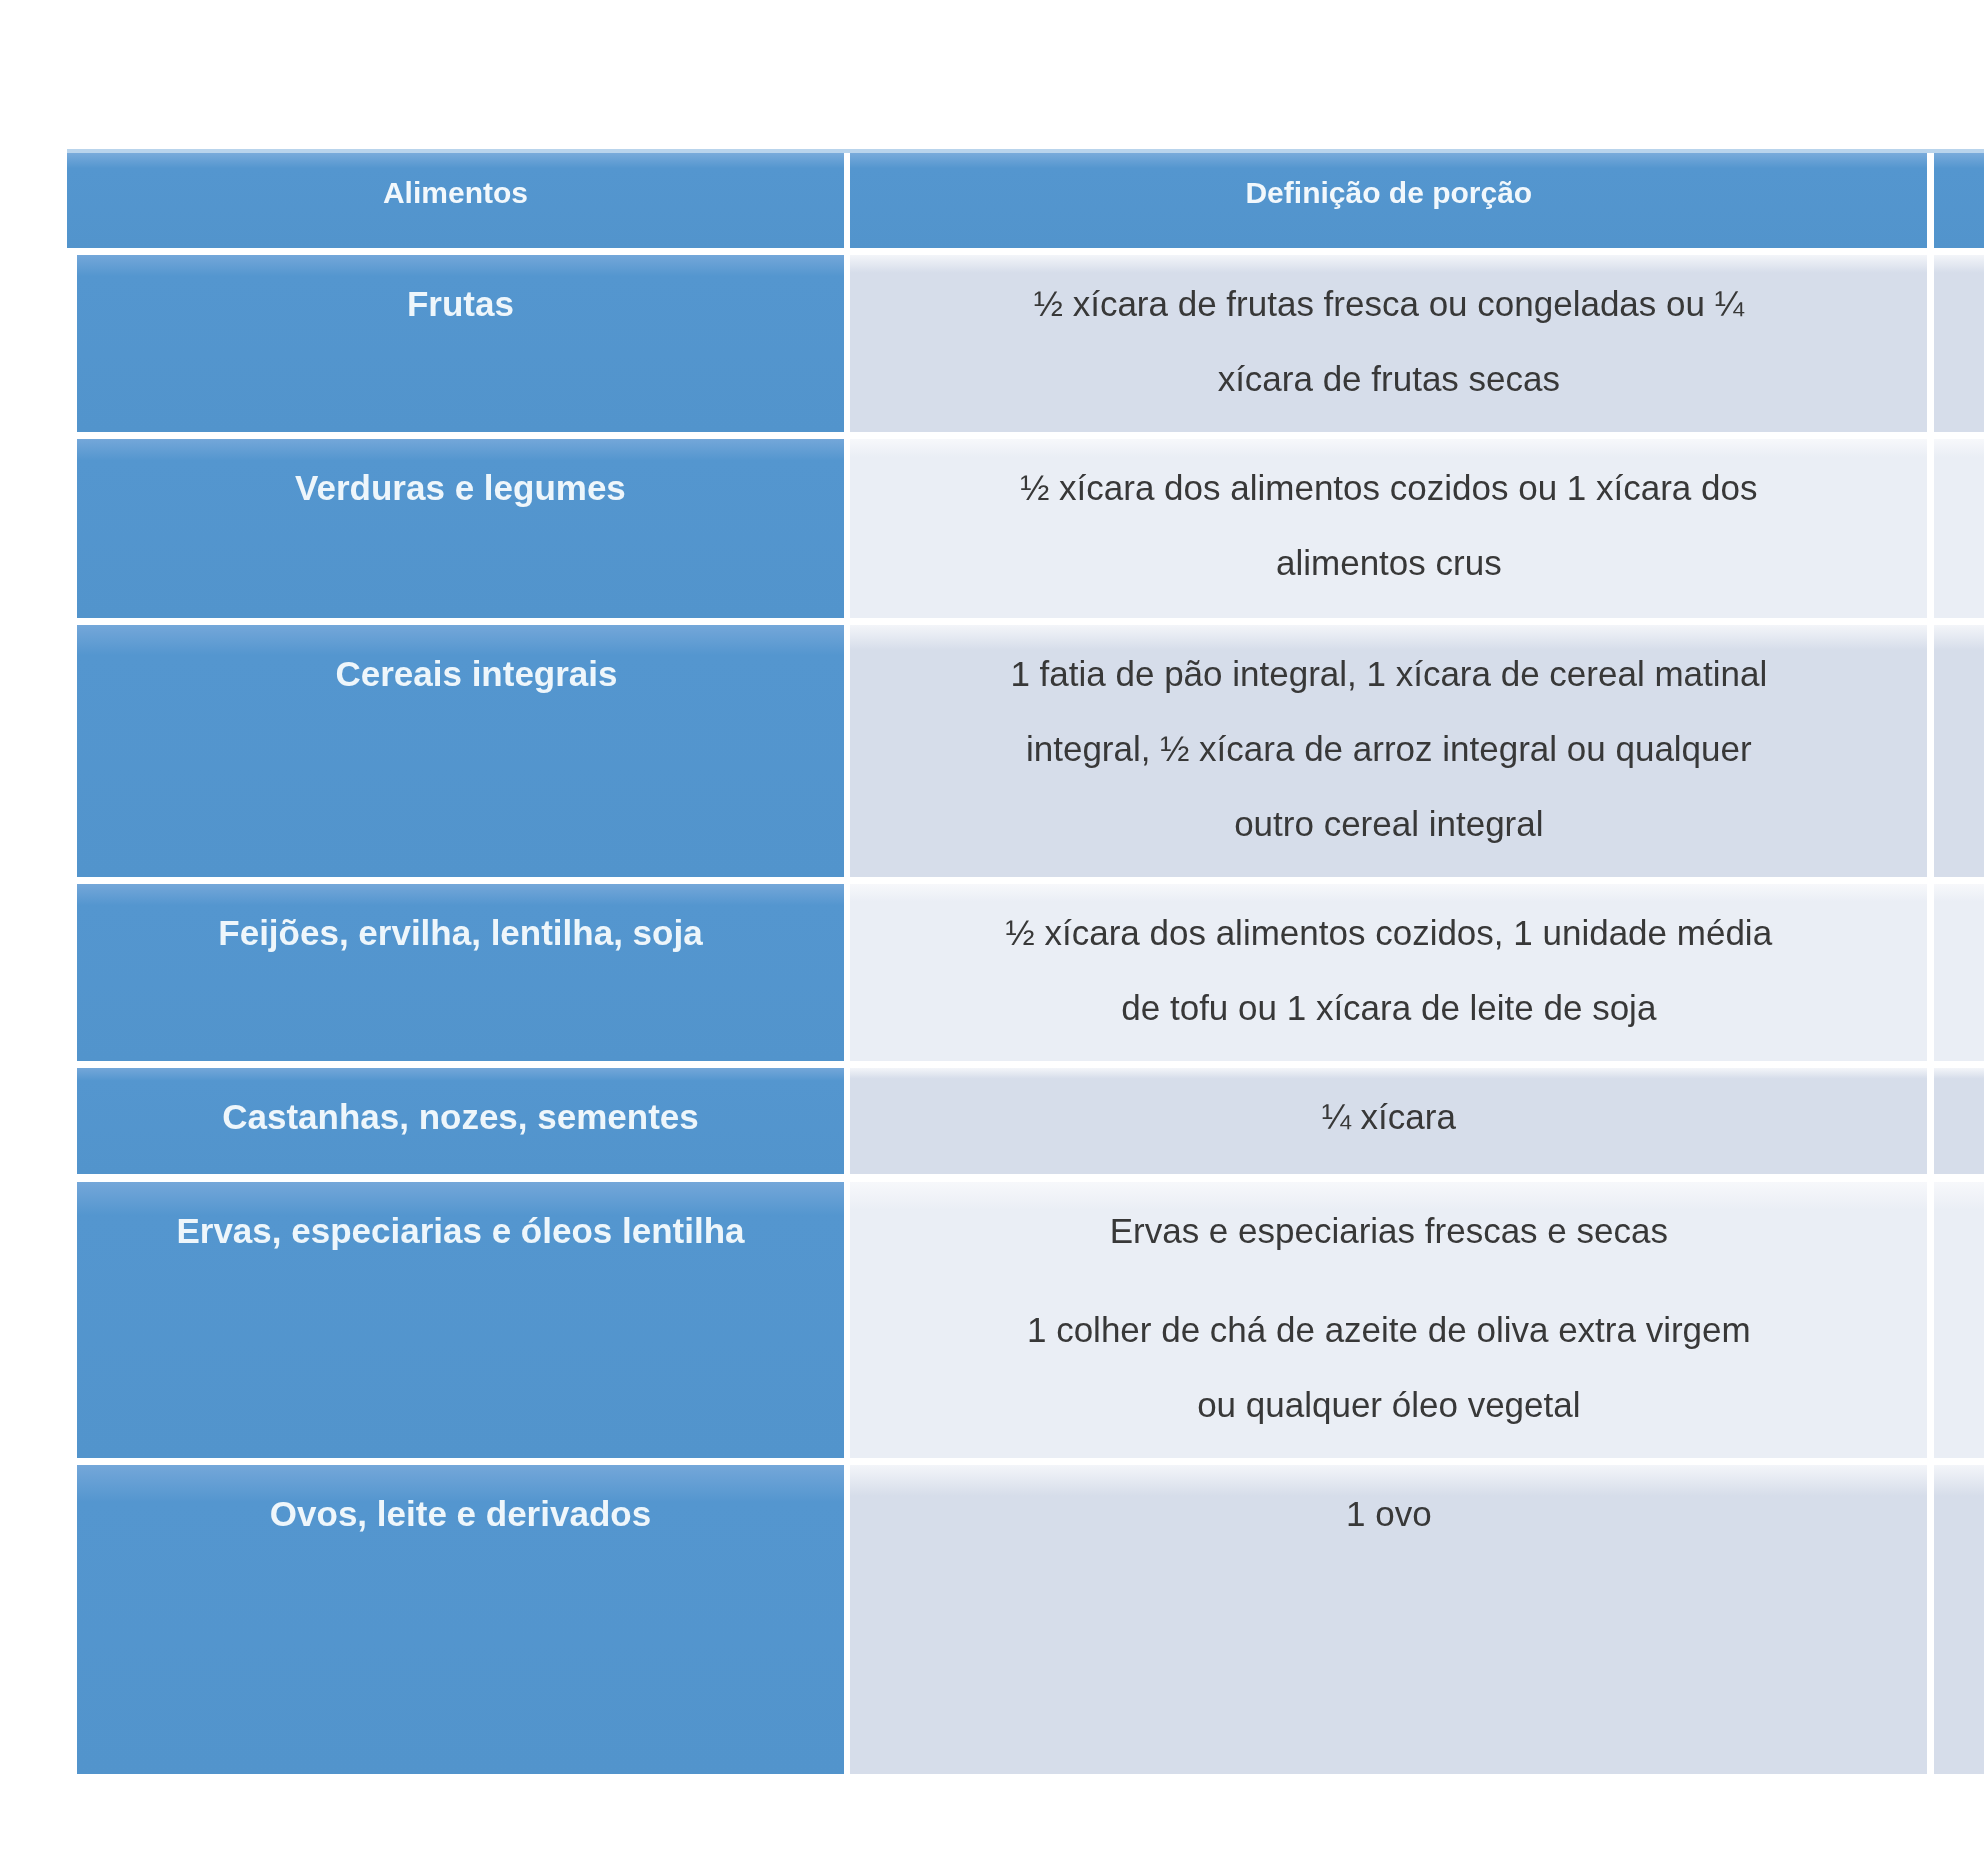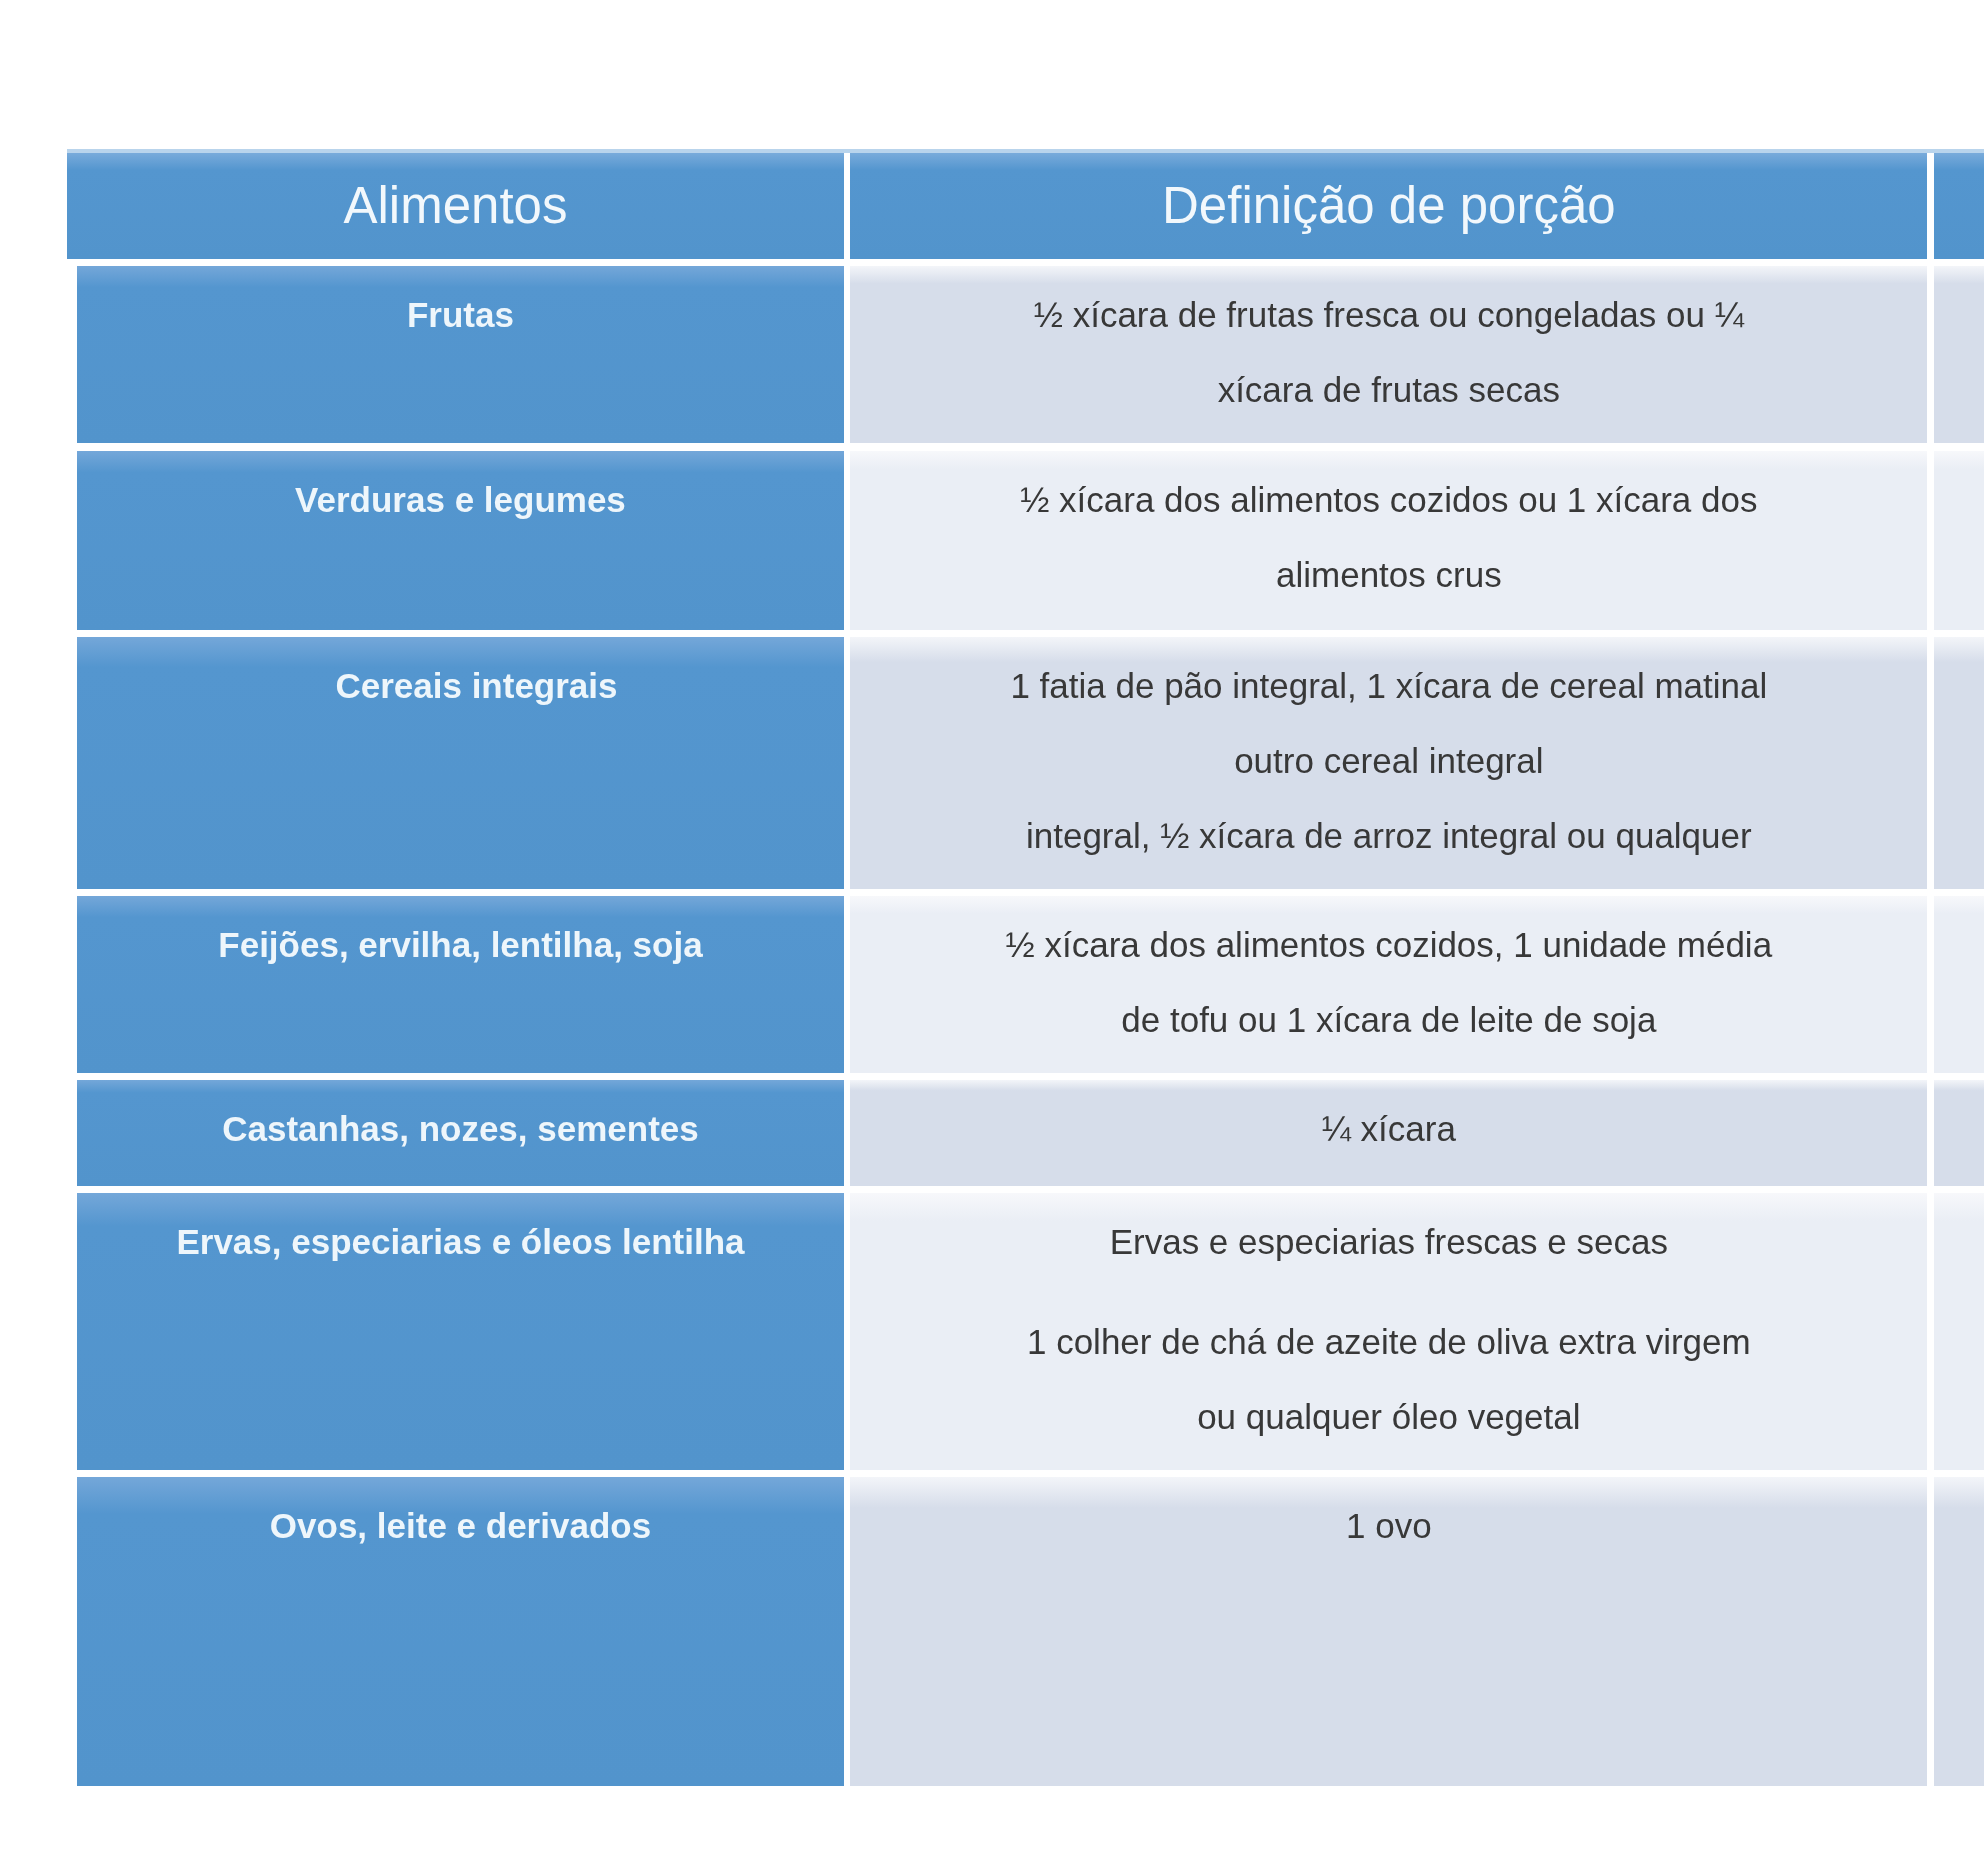--- a/index.html
+++ b/index.html
@@ -33,22 +33,22 @@
   .row { display: contents; }
   .cell {
     box-sizing: border-box;
     text-align: center;
     vertical-align: top;
   }
   
   .hcell {
     background: linear-gradient(180deg, #79abdb 0%, #5496cf 16%, #5294cc 100%);
     color: #f2f8fc;
-    font-size: 51px;
-    font-weight: normal;
+    font-size: 30px;
+    font-weight: bold;
     line-height: 1.25;
     padding: 20.6px 12px 22px 12px;
     min-height: 95px;
     text-align: center;
   }
   
   .food {
     background: linear-gradient(180deg, #74a7d9 0%, #5496cf 12%, #5294cc 100%);
     color: #eef6fb;
     font-size: 35px;
@@ -119,22 +119,22 @@
             <span class="line">4 a 6</span>
           </p>
         </div>
       </div>
 
       <div class="row">
         <div class="cell food mh-r3">Cereais integrais</div>
         <div class="cell body-cell band-d">
           <p class="para">
             <span class="line">1 fatia de pão integral, 1 xícara de cereal matinal</span>
+            <span class="line">integral, ½ xícara de arroz integral ou qualquer</span>
             <span class="line">outro cereal integral</span>
-            <span class="line">integral, ½ xícara de arroz integral ou qualquer</span>
           </p>
         </div>
         <div class="cell body-cell band-d">
           <p class="para">
             <span class="line">5 a 8</span>
           </p>
         </div>
       </div>
 
       <div class="row">

